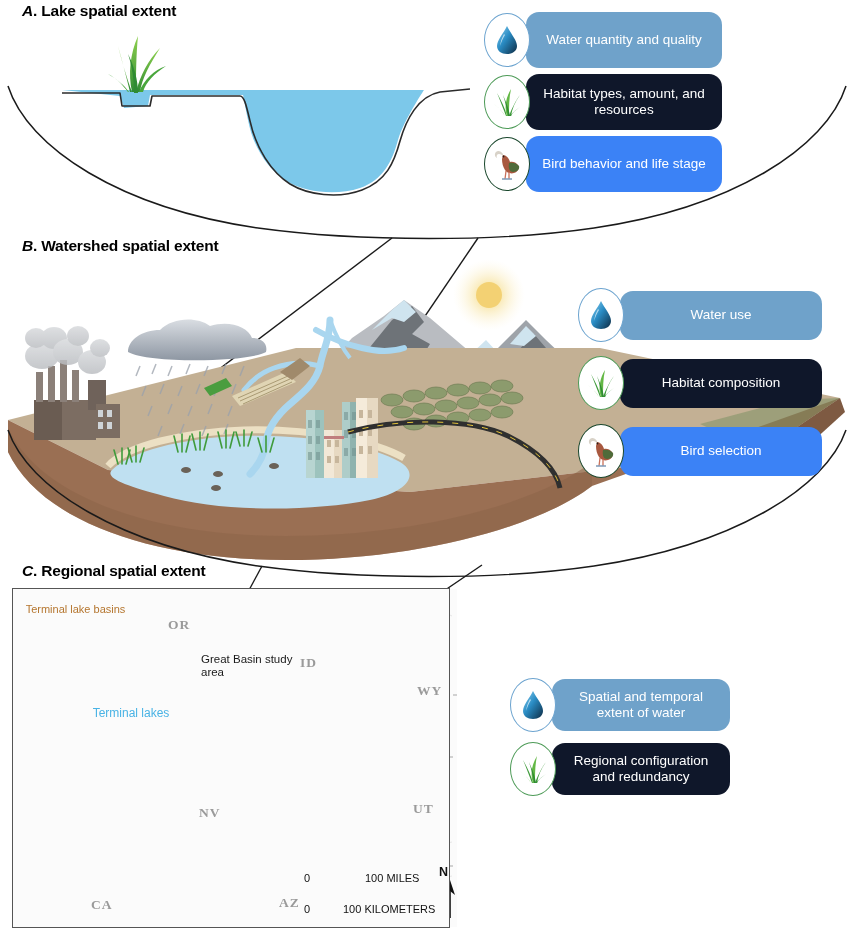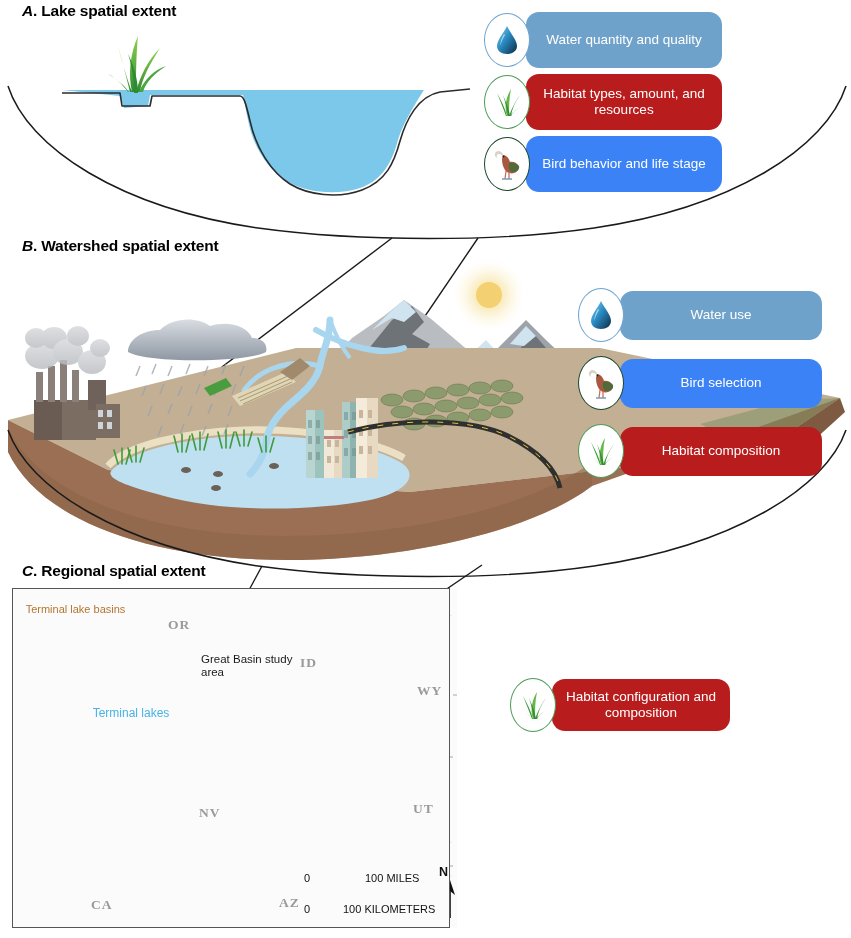--- a/index.html
+++ b/index.html
@@ -51,21 +51,21 @@
     color:#ffffff;
     font-size:13.5px;
     line-height:16.5px;
     display:flex;align-items:center;justify-content:center;
     text-align:center;
     box-sizing:border-box;
     padding:6px 10px;
     position:relative;z-index:1;
   }
   .pill-label.water{background:#6fa2ca;}
-  .pill-label.habitat{background:#b91c1c;}
+  .pill-label.habitat{background:#0f172a;}
   .pill-label.bird{background:#3b82f6;}
 
   
   #pills-a{left:484px;top:12px;}
   #pills-a .pill-label{width:196px;height:56px;}
   #pills-a .pill-row{margin-bottom:6px;}
   
   #pills-b{left:578px;top:288px;}
   #pills-b .pill-label{width:202px;height:49px;}
   #pills-b .pill-row{margin-bottom:14px;}
@@ -517,60 +517,69 @@
     <div class="pill-row">
       <div class="pill-icon water">
         <svg width="22" height="30" viewBox="0 0 22 30">
             <path d="M11,1 C15,9 21,15 21,21 C21,26 16.5,29 11,29 C5.5,29 1,26 1,21 C1,15 7,9 11,1 Z" fill="url(#dropGrad)"></path>
             <path d="M8,9 C6,13 4,17 4.5,21 C5,17 7,13 9,10 Z" fill="#cfeaf8" opacity="0.8"></path>
           </svg>
       </div>
       <div class="pill-label water">Water use</div>
     </div>
     <div class="pill-row">
+      <div class="pill-icon habitat">
+        <svg width="28" height="30" viewBox="0 0 28 30">
+          <path d="M13,29 C10,21 7,13 4,6 C8,13 12,21 14,29 Z" fill="#3f9b3b"></path>
+          <path d="M14,29 C11,20 13,10 18,2 C16,11 16,20 16,29 Z" fill="#63b845"></path>
+          <path d="M16,29 C19,21 23,13 27,8 C22,15 19,22 18,29 Z" fill="#3f9b3b"></path>
+          <path d="M12,29 C9,24 5,20 1,17 C6,21 10,25 12,29 Z" fill="#63b845"></path>
+          <path d="M17,29 C20,25 24,22 27,20 C23,23 19,26 18,29 Z" fill="#2f8b33"></path>
+          <path d="M15,29 C14,22 12,14 10,8 C13,15 16,22 17,29 Z" fill="#2f8b33"></path>
+        </svg>
+      </div>
+      <div class="pill-label habitat">Habitat composition</div>
+    </div>
+    <div class="pill-row">
       <div class="pill-icon bird">
         <svg width="30" height="34" viewBox="0 0 30 34">
           <path d="M11,7 C9,4 6,3 4,5 C2,7 3,10 5,11 C4,9 5,7 7,7 C9,7 10,8 11,9 Z" fill="#d8d2c8"></path>
           <path d="M11,8 C14,8 17,11 18,15 C20,14 24,15 26,18 C28,21 26,25 22,26 C19,27 15,26 13,23 C11,20 10,16 10,12 Z" fill="#a8583f"></path>
           <path d="M17,16 C20,15 25,16 27,19 C28,22 25,25 21,25 C18,25 16,22 17,16 Z" fill="#4f6b3a"></path>
           <path d="M14,24 L13,32 M17,25 L17,32" stroke="#c9705a" stroke-width="1.3" fill="none"></path>
           <path d="M10,32 L16,32 M14,32 L20,32" stroke="#7f9ab8" stroke-width="1.6" fill="none"></path>
           <circle cx="11.5" cy="9.5" r="0.9" fill="#2b1a14"></circle>
         </svg>
       </div>
       <div class="pill-label bird">Bird selection</div>
     </div>
+  </div>
+
+  <div class="pill-group" id="pills-c">
+    <div class="pill-row">
+      <div class="pill-icon water">
+        <svg width="22" height="30" viewBox="0 0 22 30">
+            <path d="M11,1 C15,9 21,15 21,21 C21,26 16.5,29 11,29 C5.5,29 1,26 1,21 C1,15 7,9 11,1 Z" fill="url(#dropGrad)"></path>
+            <path d="M8,9 C6,13 4,17 4.5,21 C5,17 7,13 9,10 Z" fill="#cfeaf8" opacity="0.8"></path>
+          </svg>
+      </div>
+      <div class="pill-label water">Spatial and temporal extent of water</div>
+    </div>
     <div class="pill-row">
       <div class="pill-icon habitat">
         <svg width="28" height="30" viewBox="0 0 28 30">
           <path d="M13,29 C10,21 7,13 4,6 C8,13 12,21 14,29 Z" fill="#3f9b3b"></path>
           <path d="M14,29 C11,20 13,10 18,2 C16,11 16,20 16,29 Z" fill="#63b845"></path>
           <path d="M16,29 C19,21 23,13 27,8 C22,15 19,22 18,29 Z" fill="#3f9b3b"></path>
           <path d="M12,29 C9,24 5,20 1,17 C6,21 10,25 12,29 Z" fill="#63b845"></path>
           <path d="M17,29 C20,25 24,22 27,20 C23,23 19,26 18,29 Z" fill="#2f8b33"></path>
           <path d="M15,29 C14,22 12,14 10,8 C13,15 16,22 17,29 Z" fill="#2f8b33"></path>
         </svg>
       </div>
-      <div class="pill-label habitat">Habitat composition</div>
-    </div>
-  </div>
-
-  <div class="pill-group" id="pills-c">
-    <div class="pill-row">
-      <div class="pill-icon habitat">
-        <svg width="28" height="30" viewBox="0 0 28 30">
-          <path d="M13,29 C10,21 7,13 4,6 C8,13 12,21 14,29 Z" fill="#3f9b3b"></path>
-          <path d="M14,29 C11,20 13,10 18,2 C16,11 16,20 16,29 Z" fill="#63b845"></path>
-          <path d="M16,29 C19,21 23,13 27,8 C22,15 19,22 18,29 Z" fill="#3f9b3b"></path>
-          <path d="M12,29 C9,24 5,20 1,17 C6,21 10,25 12,29 Z" fill="#63b845"></path>
-          <path d="M17,29 C20,25 24,22 27,20 C23,23 19,26 18,29 Z" fill="#2f8b33"></path>
-          <path d="M15,29 C14,22 12,14 10,8 C13,15 16,22 17,29 Z" fill="#2f8b33"></path>
-        </svg>
-      </div>
-      <div class="pill-label habitat">Habitat configuration and composition</div>
+      <div class="pill-label habitat">Regional configuration and redundancy</div>
     </div>
   </div>
 
   <div id="map-frame">
     <div class="map-txt ann-brown" style="left:10px;top:14px;width:105px;">Terminal lake basins</div>
     <div class="map-txt ann-blue" style="left:78px;top:118px;width:80px;">Terminal lakes</div>
     <div class="map-txt ann-black" style="left:188px;top:64px;width:100px;white-space:normal;">Great Basin study area</div>
 
     <div class="map-txt state-lbl" style="left:155px;top:28px;">OR</div>
     <div class="map-txt state-lbl" style="left:287px;top:66px;">ID</div>

